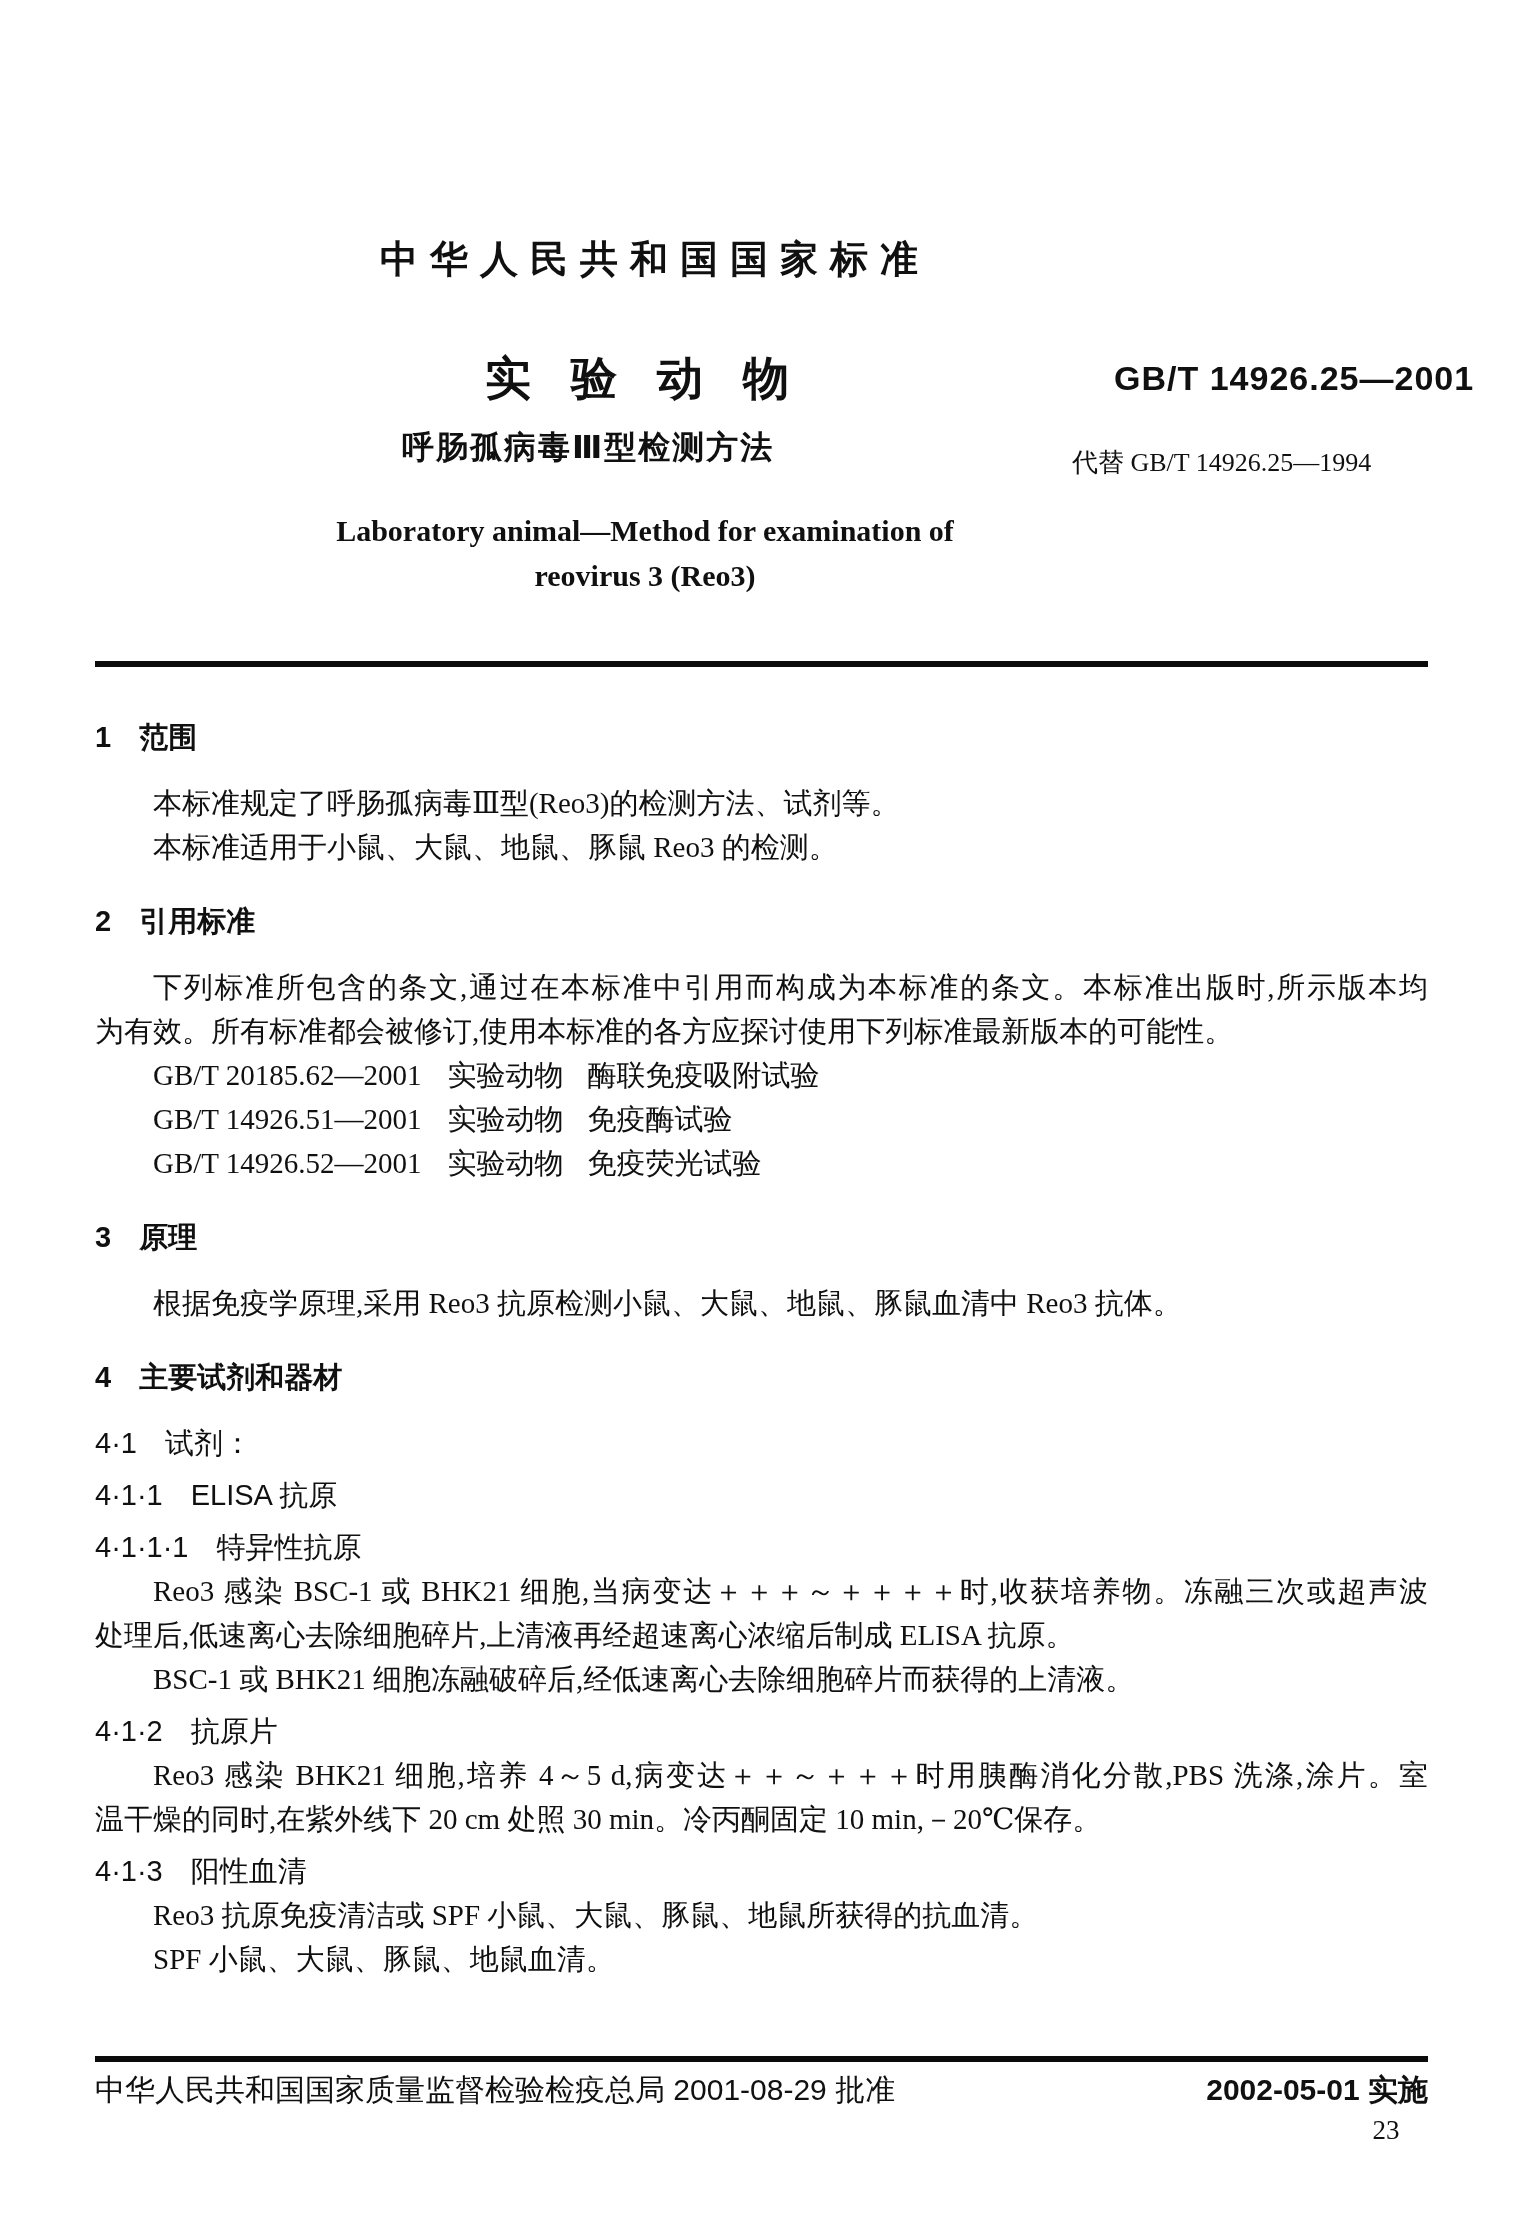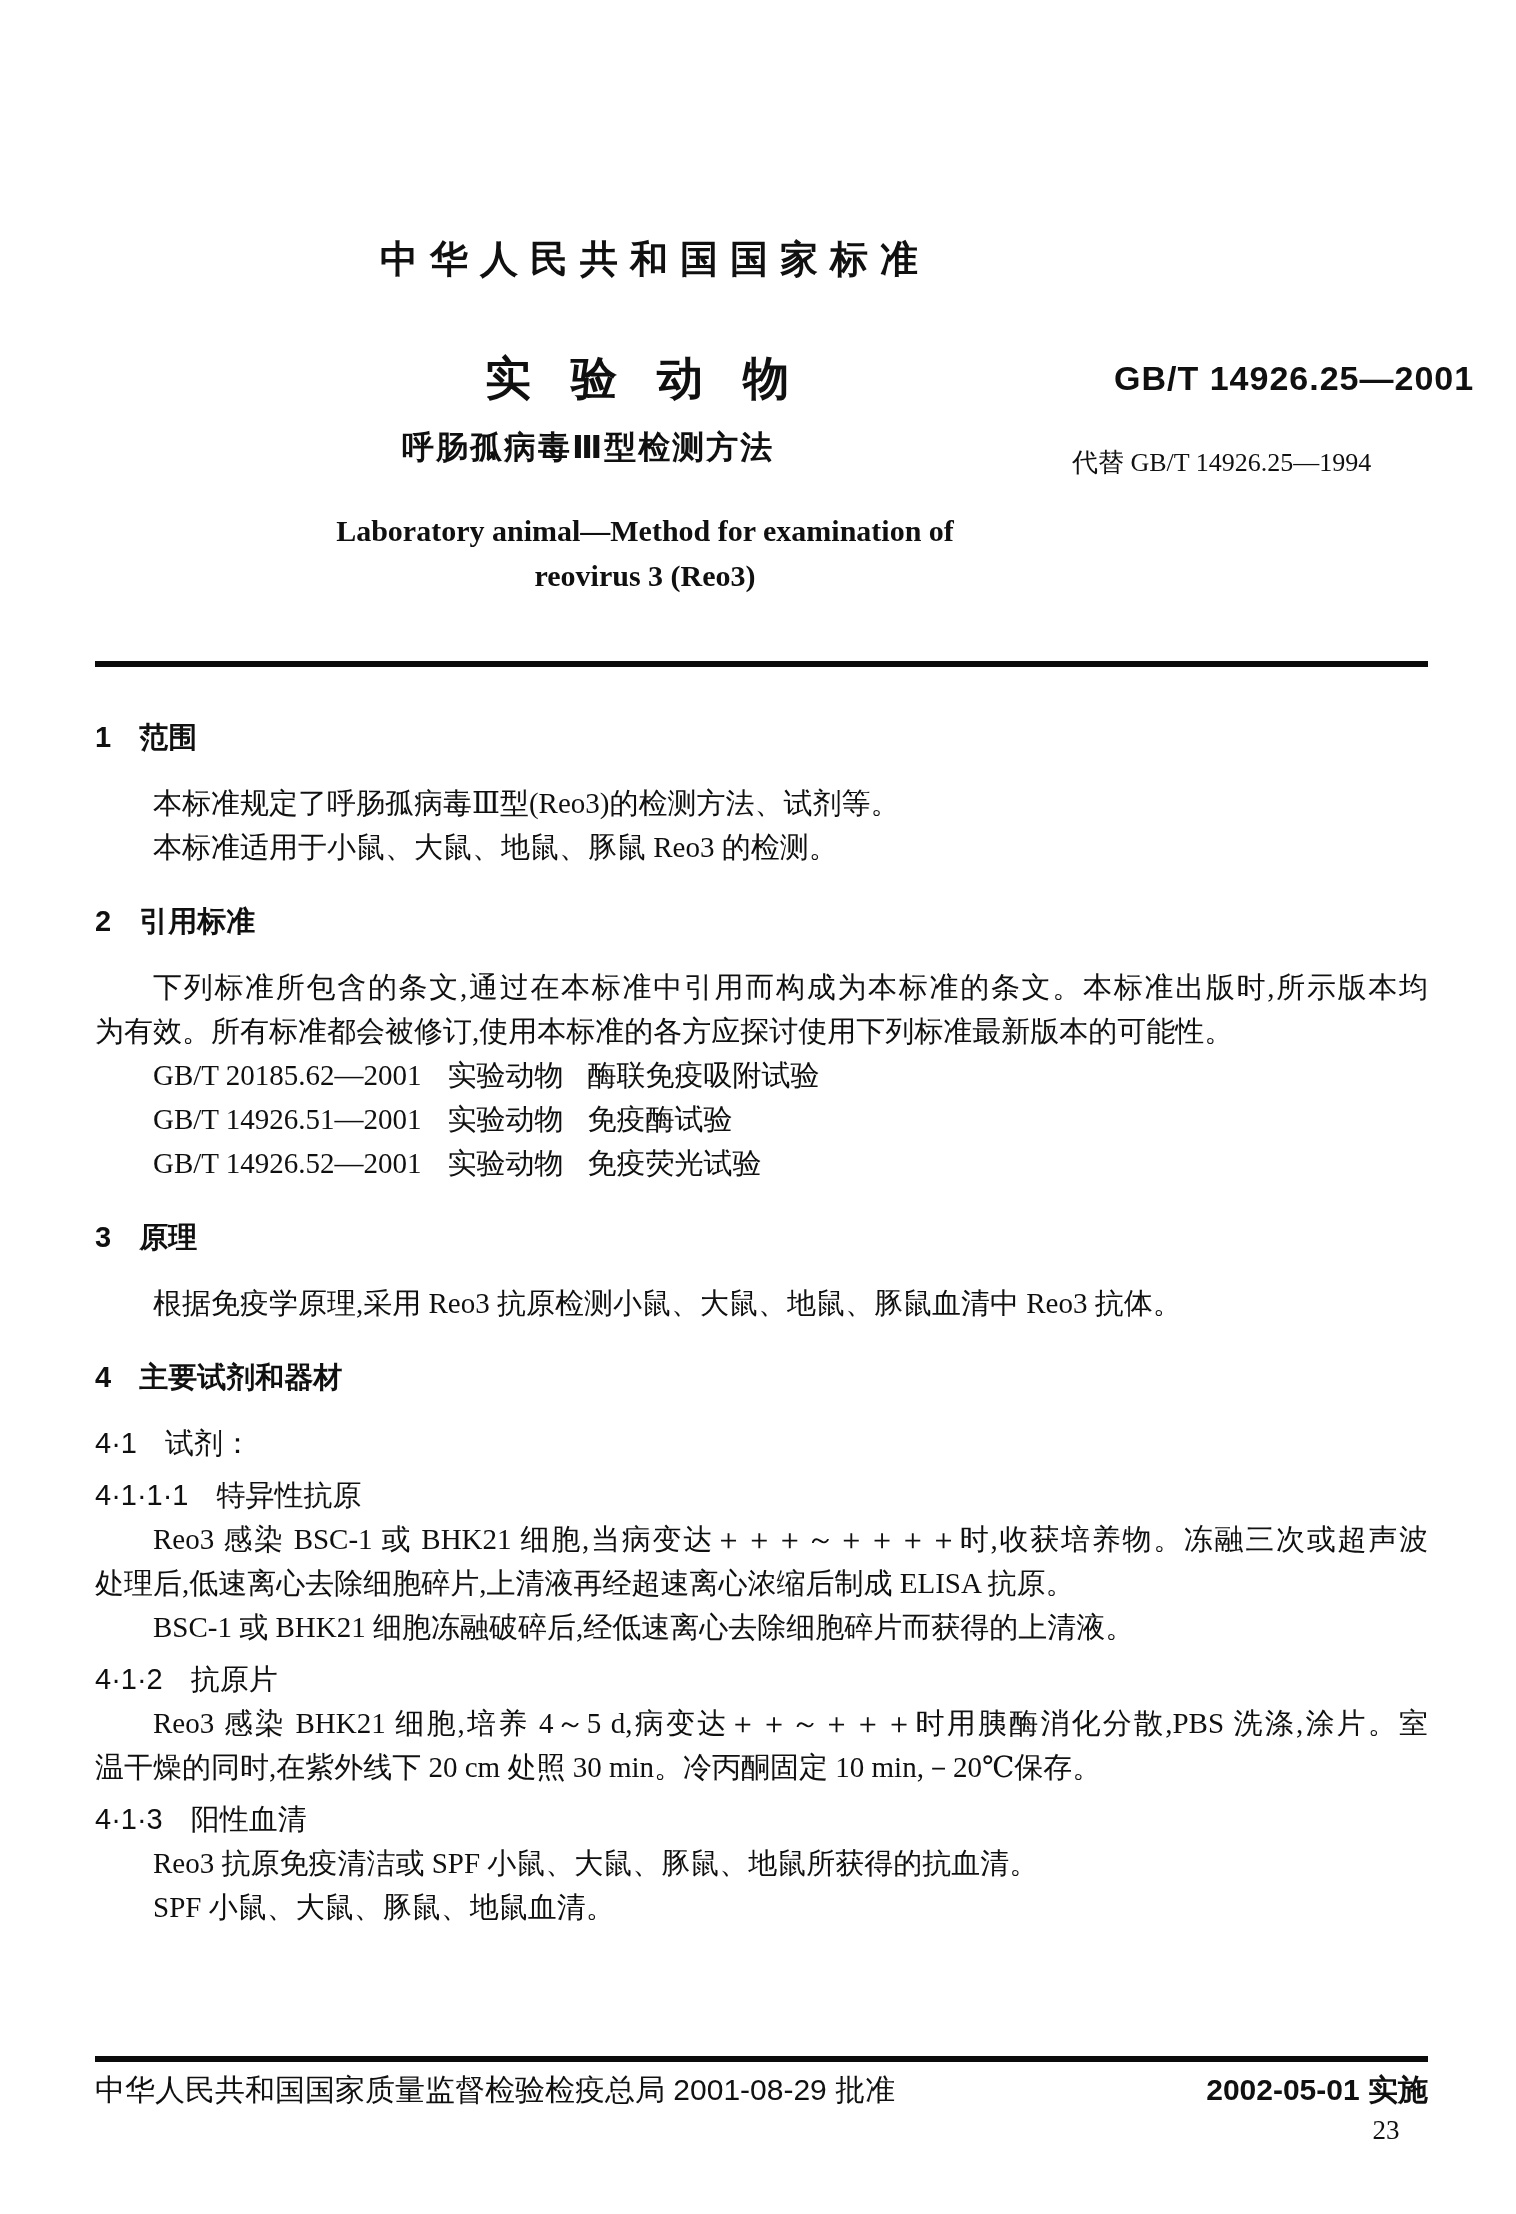--- a/index.html
+++ b/index.html
@@ -137,20 +137,23 @@
   <div class="line indent">根据免疫学原理,采用 Reo3 抗原检测小鼠、大鼠、地鼠、豚鼠血清中 Reo3 抗体。</div>
 
   <div class="h2">
     <span class="hnum">4</span><span>主要试剂和器材</span>
   </div>
 
   <div class="h3">
     <span class="hnum">4·1</span><span>试剂：</span>
   </div>
   <div class="h3">
+    <span class="hnum">4·1·1</span><span>ELISA 抗原</span>
+  </div>
+  <div class="h3">
     <span class="hnum">4·1·1·1</span><span>特异性抗原</span>
   </div>
   <div class="line indent jfull">Reo3 感染 BSC-1 或 BHK21 细胞,当病变达＋＋＋～＋＋＋＋时,收获培养物。冻融三次或超声波</div>
   <div class="line">处理后,低速离心去除细胞碎片,上清液再经超速离心浓缩后制成 ELISA 抗原。</div>
 
   <div class="line indent">BSC-1 或 BHK21 细胞冻融破碎后,经低速离心去除细胞碎片而获得的上清液。</div>
 
   <div class="h3">
     <span class="hnum">4·1·2</span><span>抗原片</span>
   </div>

